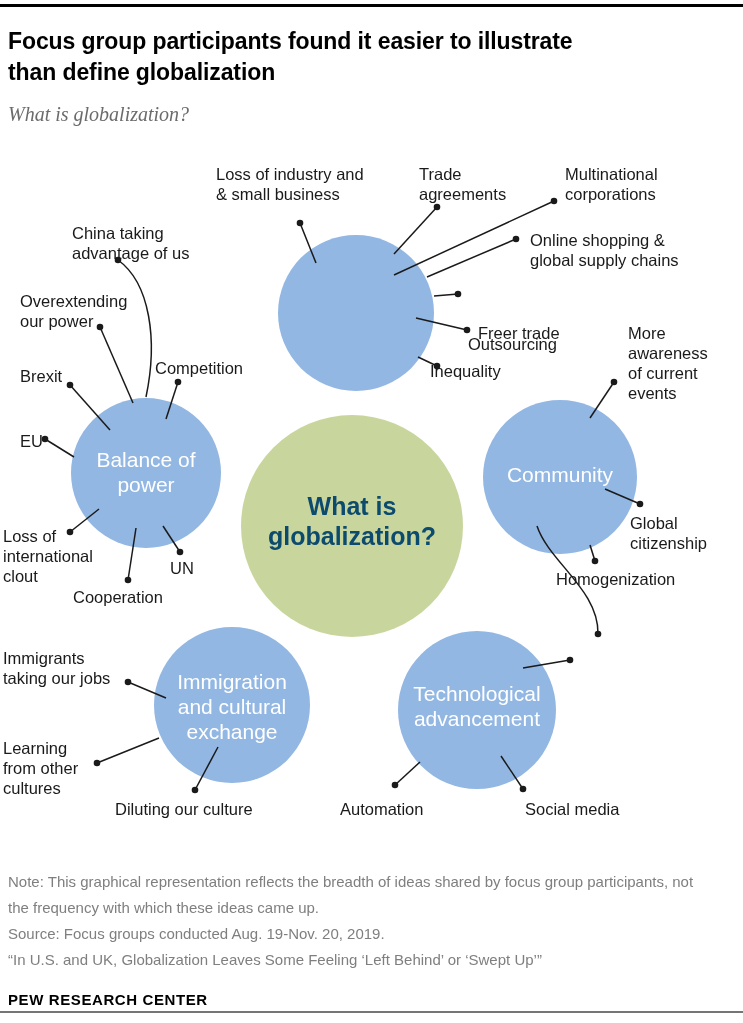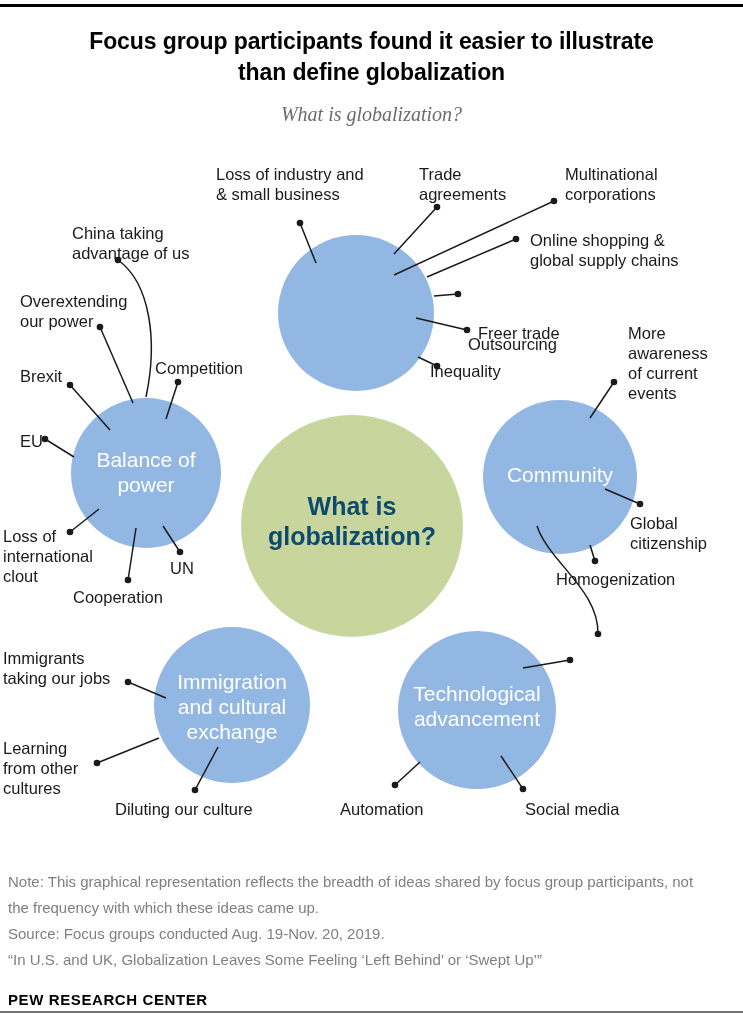--- a/index.html
+++ b/index.html
@@ -3,21 +3,21 @@
 <meta charset="utf-8">
 <style>
   html,body { margin:0; padding:0; background:#ffffff; }
   .page {
     position:relative; width:743px; height:1023px; background:#ffffff;
     font-family:"Liberation Sans", sans-serif; overflow:hidden;
   }
   .top-rule { position:absolute; top:4px; left:0; width:743px; height:3px; background:#000000; }
   .footer-rule { position:absolute; top:1011px; left:0; width:743px; height:2px; background:#757575; }
 
-  .header { position:absolute; top:26px; left:8px; right:8px;text-align:center; }
+  .header { position:absolute; top:26px; left:8px; right:8px; }
   .title {
     margin:0; font-size:23px; line-height:31px; font-weight:bold; color:#000000;
     letter-spacing:-0.1px; white-space:pre-line;
   }
   .subtitle {
     margin:15px 0 0 0; font-family:"Liberation Serif", serif; font-style:italic;
     font-size:20px; color:#6b6b6b;
   }
 
   .diagram { position:absolute; top:150px; left:0; width:743px; height:690px; }

